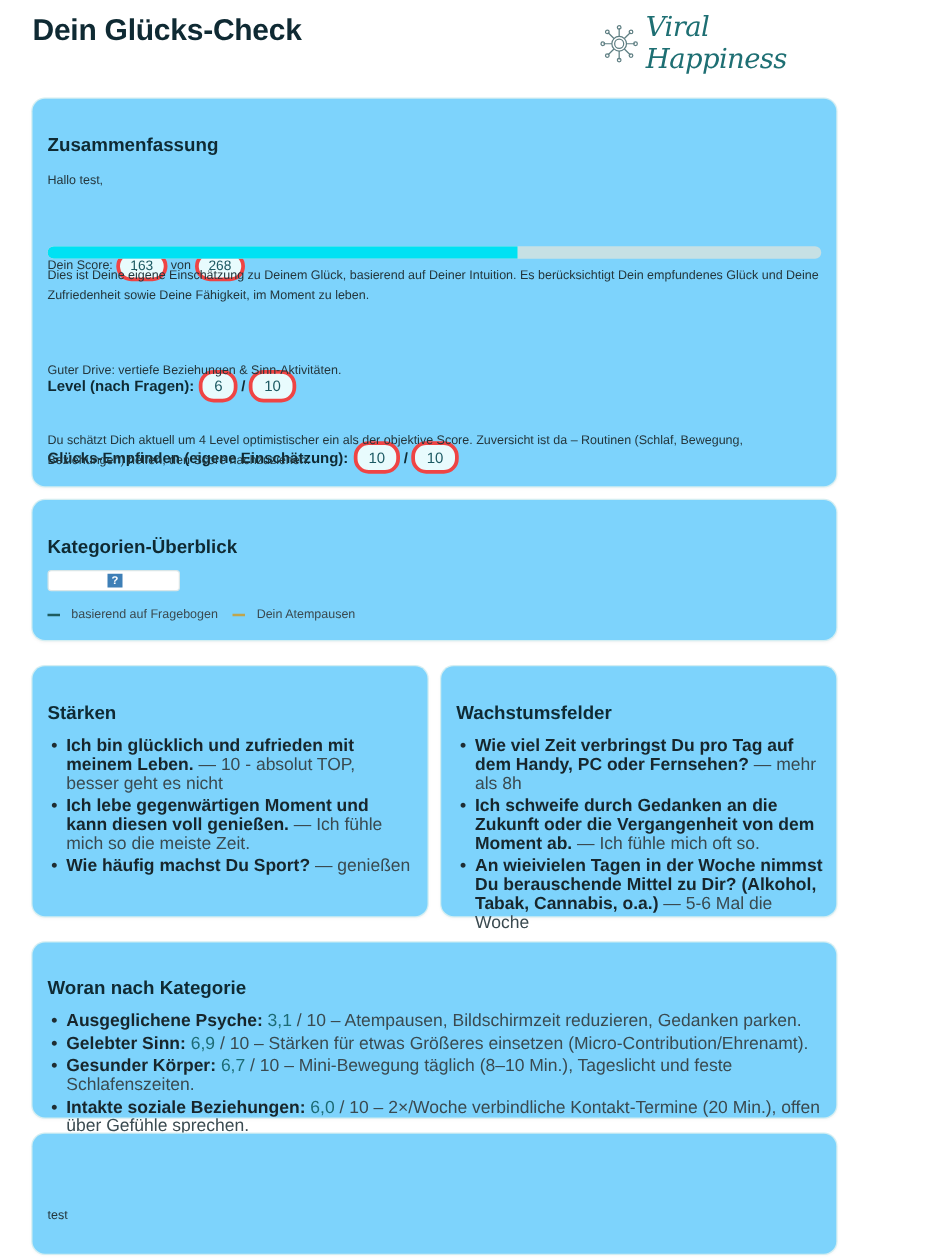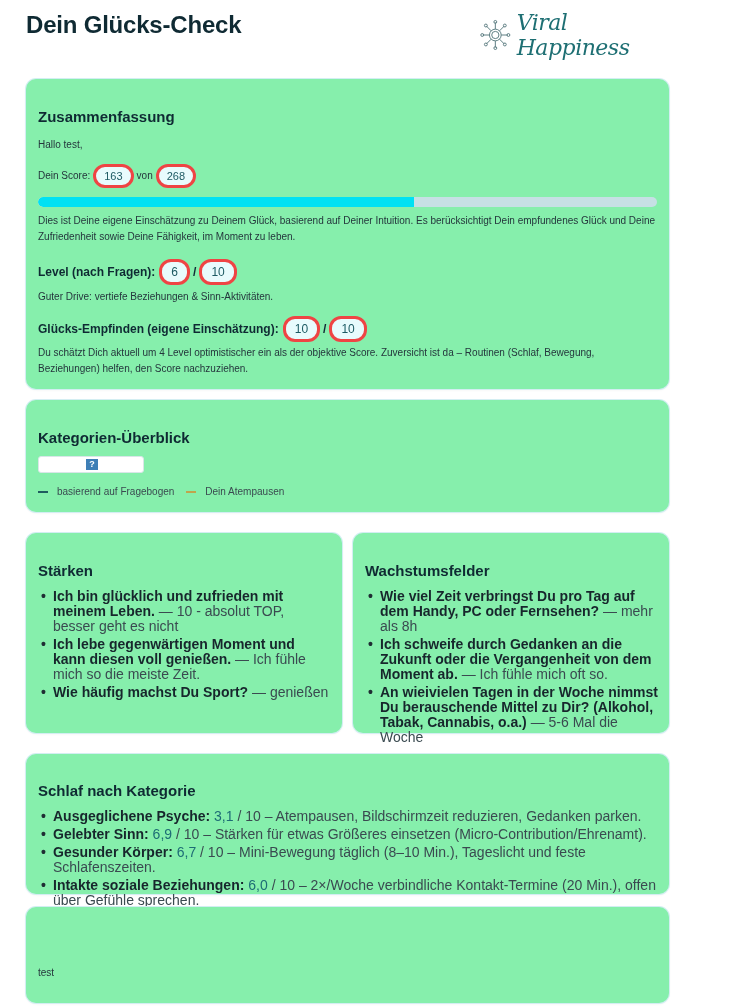--- a/index.html
+++ b/index.html
@@ -4,31 +4,31 @@
 <style>
   * { box-sizing: border-box; margin: 0; padding: 0; }
   html, body { width: 750px; height: 1008px; background: #ffffff; overflow: hidden; }
   body { font-family: "Liberation Sans", sans-serif; color: #1f2d33; position: relative; }
 
   .page-title { position: absolute; left: 26px; top: 11px; font-size: 24px; font-weight: bold; color: #0f2a33; letter-spacing: -0.2px; }
   .logo { position: absolute; left: 480px; top: 10px; width: 190px; height: 50px; display: flex; align-items: center; }
   .logo svg.mark { width: 34px; height: 34px; }
   .logo .wordmark { font-family: "DejaVu Serif", serif; font-style: italic; font-size: 22px; color: #1e6f73; margin-left: 6px; letter-spacing: -0.5px; }
 
-  .card { position: absolute; background: #86efac; border-radius: 10px; box-shadow: 0 0 0 1px #d3eef2, 0 1px 3px rgba(0,0,0,0.06); padding: 0 12px; }
+  .card { position: absolute; background: #7dd3fc; border-radius: 10px; box-shadow: 0 0 0 1px #d3eef2, 0 1px 3px rgba(0,0,0,0.06); padding: 0 12px; }
   .card h2 { font-size: 15px; font-weight: bold; color: #0f2a33; }
 
   .text { font-size: 10px; line-height: 16px; color: #24363c; }
   .pill { display: inline-block; border: 3px solid #ef4444; border-radius: 12px; padding: 3px 8px; font-size: 11px; font-weight: normal; color: #1d5a63; background: #e8fbfd; line-height: 12px; }
   .pill.lg { font-size: 12px; padding: 4px 9px; }
 
   .progress { position: absolute; left: 12px; right: 12px; height: 10px; border-radius: 5px; background: #c6e0e4; overflow: hidden; }
   .progress .fill { height: 100%; background: #00e1f3; border-radius: 5px 0 0 5px; }
 
-  .row { display: flex; align-items: center; }
+  .row { display: flex; align-items: center; margin-top: 37px; }
   .heading-row { font-size: 12px; font-weight: bold; color: #0f2a33; }
   .slash { font-size: 12px; font-weight: bold; margin: 0 3px; color: #0f2a33; }
 
   ul.blist { list-style: none; }
   ul.blist li { position: relative; padding-left: 15px; font-size: 14px; line-height: 15px; color: #3a4a50; margin-bottom: 3px; }
   ul.blist li::before { content: "•"; position: absolute; left: 3px; top: 0; color: #1f2d33; font-weight: bold; }
   ul.blist li b { color: #17262c; }
   .score-num { color: #1d6c75; }
 
   .chart-box { position: absolute; left: 12px; top: 56px; width: 106px; height: 17px; background: #ffffff; border: 1px solid #d9e6e8; border-radius: 3px; }
@@ -127,21 +127,21 @@
 <section class="card" style="left:353px; top:533px; width:316px; height:200px;">
   <h2 style="position:absolute; left:12px; top:29px;">Wachstumsfelder</h2>
   <ul class="blist" style="position:absolute; left:12px; right:10px; top:56px;">
     <li><b>Wie viel Zeit verbringst Du pro Tag auf dem Handy, PC oder Fernsehen?</b><span> — mehr als 8h</span></li>
     <li><b>Ich schweife durch Gedanken an die Zukunft oder die Vergangenheit von dem Moment ab.</b><span> — Ich fühle mich oft so.</span></li>
     <li><b>An wieivielen Tagen in der Woche nimmst Du berauschende Mittel zu Dir? (Alkohol, Tabak, Cannabis, o.a.)</b><span> — 5-6 Mal die Woche</span></li>
   </ul>
 </section>
 
 <section class="card" style="left:26px; top:754px; width:643px; height:140px;">
-  <h2 style="position:absolute; left:12px; top:28px;">Schlaf nach Kategorie</h2>
+  <h2 style="position:absolute; left:12px; top:28px;">Woran nach Kategorie</h2>
   <ul class="blist" style="position:absolute; left:12px; right:12px; top:55px;">
     <li><b>Ausgeglichene Psyche</b><b>: </b><span class="score-num">3,1</span><span> / 10</span><span> – Atempausen, Bildschirmzeit reduzieren, Gedanken parken.</span></li>
     <li><b>Gelebter Sinn</b><b>: </b><span class="score-num">6,9</span><span> / 10</span><span> – Stärken für etwas Größeres einsetzen (Micro-Contribution/Ehrenamt).</span></li>
     <li><b>Gesunder Körper</b><b>: </b><span class="score-num">6,7</span><span> / 10</span><span> – Mini-Bewegung täglich (8–10 Min.), Tageslicht und feste Schlafenszeiten.</span></li>
     <li><b>Intakte soziale Beziehungen</b><b>: </b><span class="score-num">6,0</span><span> / 10</span><span> – 2×/Woche verbindliche Kontakt-Termine (20 Min.), offen über Gefühle sprechen.</span></li>
   </ul>
 </section>
 
 <section class="card" style="left:26px; top:907px; width:643px; height:96px;">
   <div class="text" style="position:absolute; left:12px; top:58px;">test</div>

